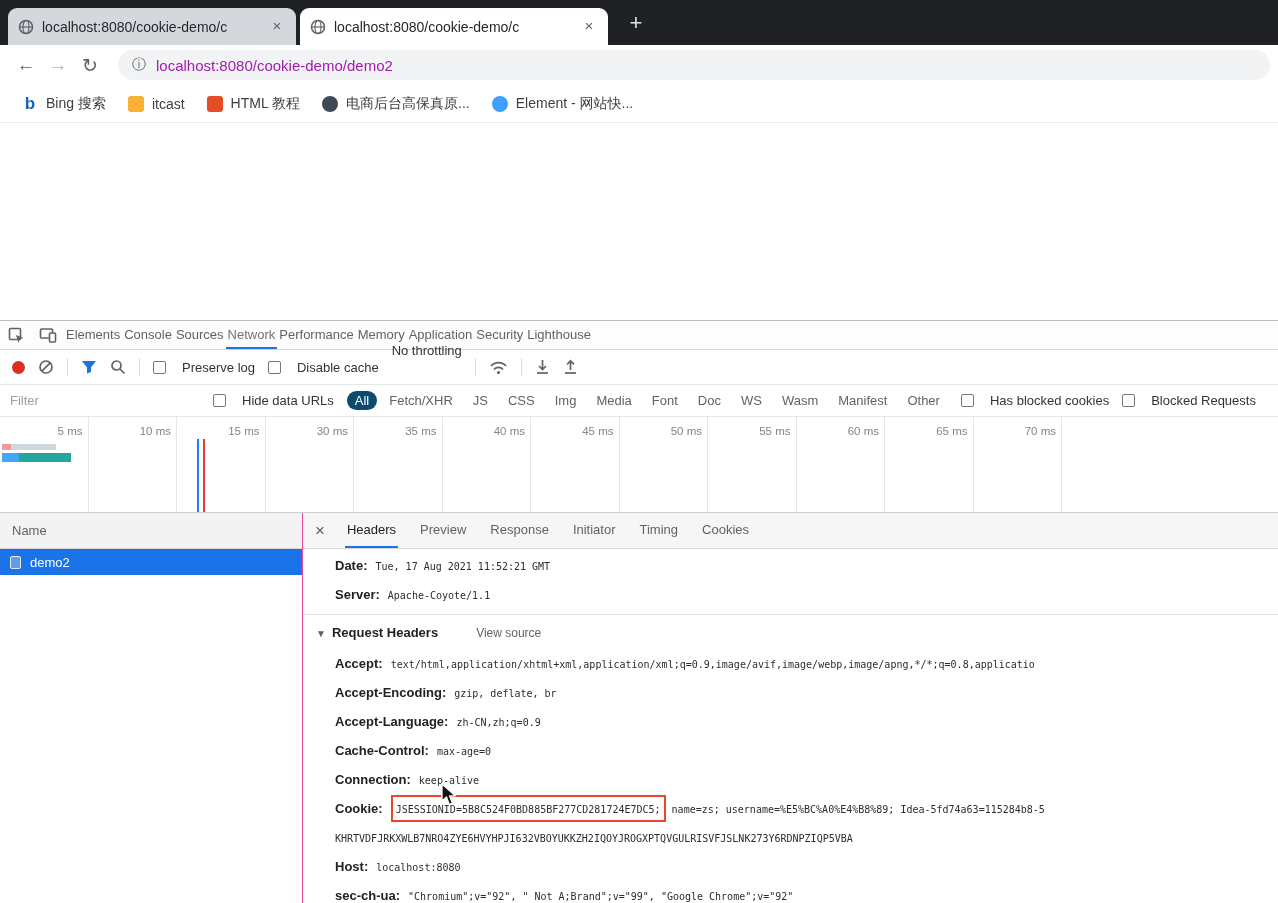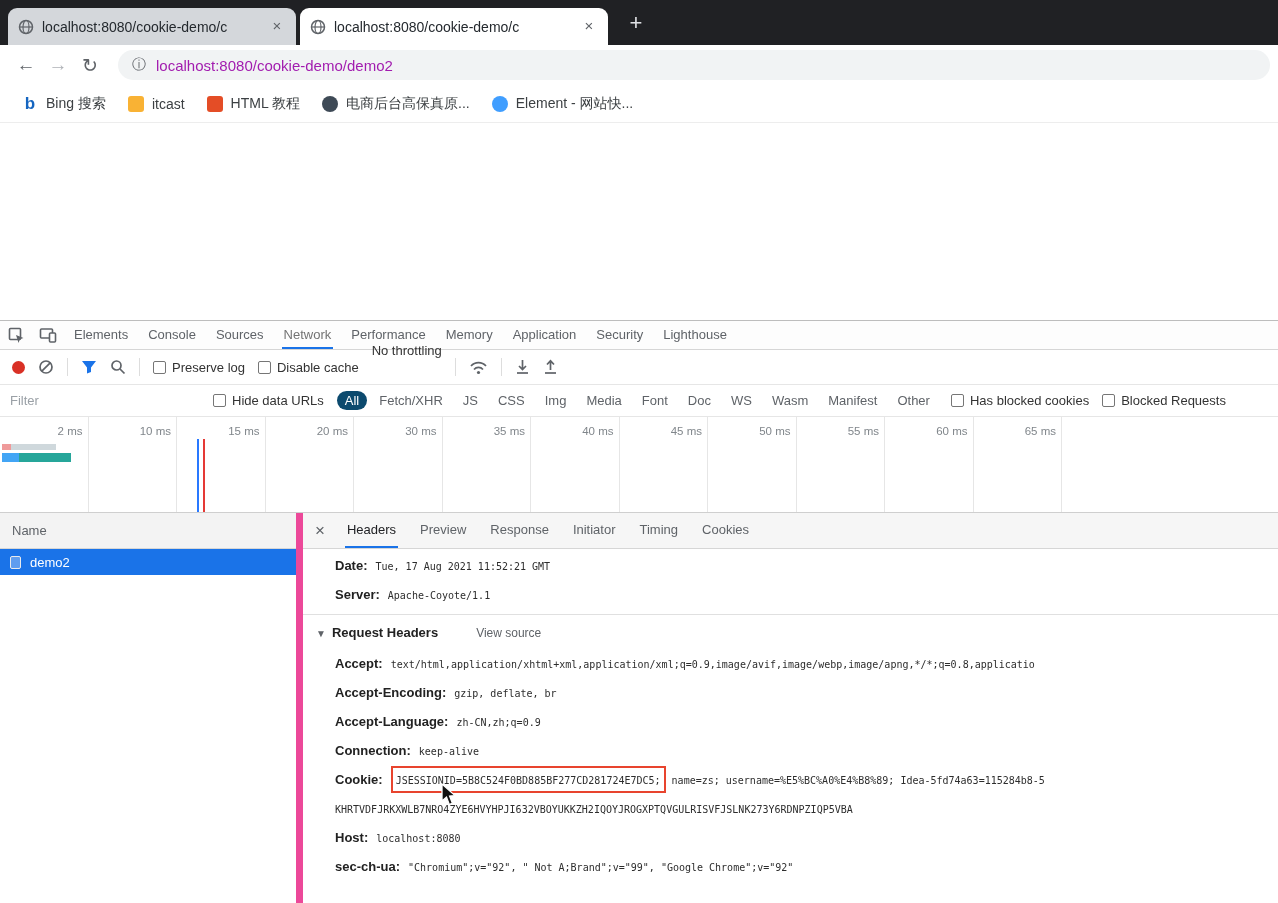--- a/index.html
+++ b/index.html
@@ -37,28 +37,28 @@
   .bm-ic.shop { background:#3e4a56; border-radius:50%; }
   .bm-ic.element { background:#409eff; border-radius:50%; }
 
   .page-blank { position:absolute; left:0; top:123px; width:1278px; height:197px; background:#fff; }
 
   
   .devtools { position:absolute; left:0; top:320px; width:1278px; height:583px; background:#fff; border-top:1px solid #bdbdbd; display:flex; flex-direction:column; }
 
   .dt-tabrow { height:29px; flex:none; display:flex; align-items:stretch; border-bottom:1px solid #d6d6d6; background:#fdfdfd; }
   .dt-icon-btn { display:flex; align-items:center; justify-content:center; width:32px; cursor:pointer; }
-  .dt-tab { display:flex; align-items:center; padding:0 2px; margin:0 8px; font-size:13px; color:#5f6368; border-bottom:2px solid transparent; cursor:pointer; white-space:nowrap; }
+  .dt-tab { display:flex; align-items:center; padding:0 2px; margin:0 0; font-size:13px; color:#5f6368; border-bottom:2px solid transparent; cursor:pointer; white-space:nowrap; }
   .dt-tab.active { color:#737373; border-bottom-color:#1a73e8; }
 
   .dt-toolbar { height:35px; flex:none; display:flex; align-items:center; gap:13px; padding:0 12px; border-bottom:1px solid #e6e6e6; background:#fff; }
   .record-dot { width:13px; height:13px; border-radius:50%; background:#d93025; cursor:pointer; flex:none; }
   .tb-sep { width:1px; height:18px; background:#ddd; flex:none; }
   .cb { width:13px; height:13px; border:1.5px solid #767676; border-radius:2px; background:#fff; flex:none; cursor:pointer; }
-  .cb-group { display:flex; align-items:center; gap:6px; cursor:pointer; }
+  .cb-group { display:flex; align-items:center; gap:16px; cursor:pointer; }
   .cb-label { font-size:13px; color:#333; white-space:nowrap; }
   .throttle { display:flex; align-items:center; gap:24px; font-size:13px; color:#333; cursor:pointer;flex-direction:column; }
   .caret { font-size:9px; color:#5f6368; }
 
   .dt-filterrow { height:32px; flex:none; display:flex; align-items:center; gap:13px; padding:0 10px; border-bottom:1px solid #e6e6e6; background:#fff; }
   .filter-input { width:190px; border:none; outline:none; font-size:13px; color:#333; }
   .filter-input::placeholder { color:#9aa0a6; }
   .pills { display:flex; align-items:center; gap:4px; }
   .pill { font-size:13px; color:#5f6368; padding:2px 8px; border-radius:10px; cursor:pointer; white-space:nowrap; }
   .pill.active { background:#0c4a6e; color:#fff; }
@@ -66,21 +66,21 @@
   .dt-overview { height:96px; flex:none; position:relative; border-bottom:1px solid #cfcfcf; background:#fff; overflow:hidden; }
   .ov-cells { display:flex; height:100%; }
   .ov-cell { width:88.5px; flex:none; border-right:1px solid #e6e6e6; font-size:11.5px; color:#80868b; text-align:right; padding:8px 5px 0 0; }
   .ov-marker { position:absolute; top:22px; bottom:0; width:2px; }
   .ov-marker.blue { left:197px; background:#2979ff; }
   .ov-marker.red { left:203px; background:#e53935; }
   .ov-bar { position:absolute; display:flex; }
   .ov-seg { height:100%; }
 
   .dt-bottom { flex:1; display:flex; min-height:0; }
-  .req-panel { width:303px; flex:none; border-right:7px solid #ec4899; display:flex; flex-direction:column; }
+  .req-panel { width:303px; flex:none; border-right:1px solid #ec4899; display:flex; flex-direction:column; }
   .req-header { height:36px; flex:none; background:#f3f3f3; border-bottom:1px solid #d6d6d6; display:flex; align-items:center; padding:0 12px; font-size:13px; color:#5f6368; }
   .req-row { height:26px; background:#1a73e8; color:#fff; display:flex; align-items:center; padding:0 10px; font-size:13px; cursor:pointer; }
   .file-ic { width:11px; height:13px; border:1.5px solid #e8eaed; background:rgba(255,255,255,.3); border-radius:2px; margin-right:9px; flex:none; }
 
   .detail-panel { flex:1; display:flex; flex-direction:column; min-width:0; }
   .detail-tabs { height:36px; flex:none; background:#f6f6f6; border-bottom:1px solid #d6d6d6; display:flex; align-items:stretch; }
   .detail-close { display:flex; align-items:center; padding:0 10px 0 12px; color:#5f6368; font-size:17px; cursor:pointer; }
   .detail-tab { display:flex; align-items:center; padding:0 2px; margin:0 10px; font-size:13px; color:#5f6368; border-bottom:2px solid transparent; cursor:pointer; }
   .detail-tab.active { color:#202124; border-bottom-color:#1a73e8; }
 
@@ -254,32 +254,32 @@
         <span class="cb-label">Has blocked cookies</span>
       </span>
       <span class="cb-group">
         <span class="cb"></span>
         <span class="cb-label">Blocked Requests</span>
       </span>
     </div>
 
     <div class="dt-overview">
       <div class="ov-cells">
-        <div class="ov-cell">2 ms</div>
+        <div class="ov-cell">5 ms</div>
         <div class="ov-cell">10 ms</div>
         <div class="ov-cell">15 ms</div>
-        <div class="ov-cell">20 ms</div>
         <div class="ov-cell">30 ms</div>
         <div class="ov-cell">35 ms</div>
         <div class="ov-cell">40 ms</div>
         <div class="ov-cell">45 ms</div>
         <div class="ov-cell">50 ms</div>
         <div class="ov-cell">55 ms</div>
         <div class="ov-cell">60 ms</div>
         <div class="ov-cell">65 ms</div>
+        <div class="ov-cell">70 ms</div>
       </div>
       <div class="ov-bar" style="left:2px; top:27px; height:6px;">
         <span class="ov-seg" style="width:9px; background:#ef9a9a;"></span>
         <span class="ov-seg" style="width:45px; background:#cfd8dc;"></span>
       </div>
       <div class="ov-bar" style="left:2px; top:36px; height:9px;">
         <span class="ov-seg" style="width:17px; background:#42a5f5;"></span>
         <span class="ov-seg" style="width:52px; background:#26a69a;"></span>
       </div>
       <div class="ov-marker blue"></div>
@@ -321,20 +321,23 @@
           <div class="hdr-row">
             <span class="hdr-name">Accept:</span><span class="hdr-value">text/html,application/xhtml+xml,application/xml;q=0.9,image/avif,image/webp,image/apng,*/*;q=0.8,applicatio</span>
           </div>
           <div class="hdr-row">
             <span class="hdr-name">Accept-Encoding:</span><span class="hdr-value">gzip, deflate, br</span>
           </div>
           <div class="hdr-row">
             <span class="hdr-name">Accept-Language:</span><span class="hdr-value">zh-CN,zh;q=0.9</span>
           </div>
           <div class="hdr-row">
+            <span class="hdr-name">Cache-Control:</span><span class="hdr-value">max-age=0</span>
+          </div>
+          <div class="hdr-row">
             <span class="hdr-name">Connection:</span><span class="hdr-value">keep-alive</span>
           </div>
           <div class="hdr-row">
             <span class="hdr-name">Cookie:</span><span class="hl-box"><span class="hdr-value">JSESSIONID=5B8C524F0BD885BF277CD281724E7DC5;</span></span><span class="hdr-value"> name=zs; username=%E5%BC%A0%E4%B8%89; Idea-5fd74a63=115284b8-5</span>
           </div>
           <div class="hdr-row">
             <span class="hdr-value">KHRTVDFJRKXWLB7NRO4ZYE6HVYHPJI632VBOYUKKZH2IQOYJROGXPTQVGULRISVFJSLNK273Y6RDNPZIQP5VBA</span>
           </div>
           <div class="hdr-row">
             <span class="hdr-name">Host:</span><span class="hdr-value">localhost:8080</span>

